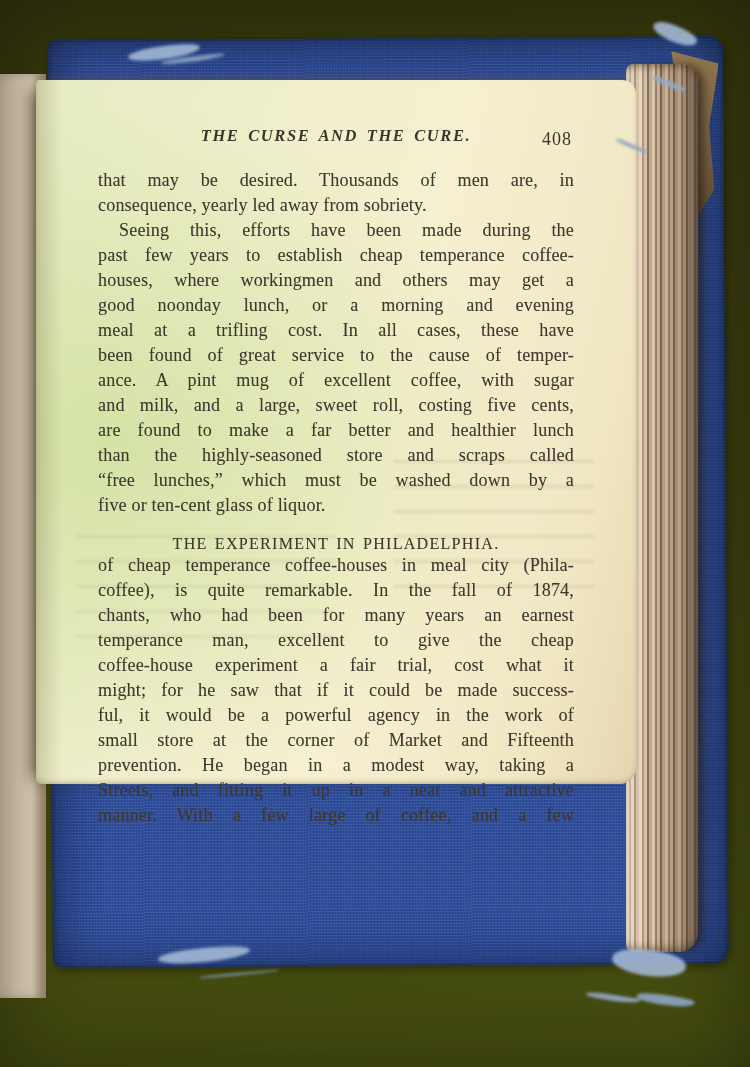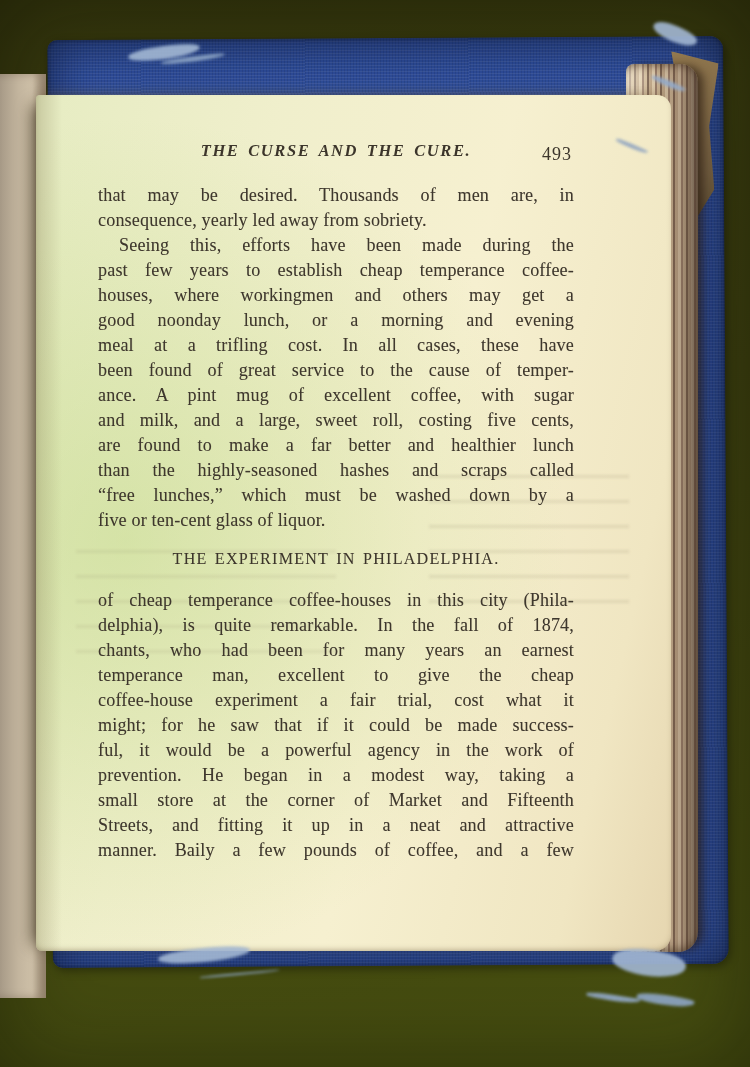--- a/index.html
+++ b/index.html
@@ -38,27 +38,26 @@
     box-shadow:7px 0 10px -2px rgba(40,26,16,.7),inset 0 6px 8px -4px rgba(60,40,25,.6),inset 0 -8px 10px -5px rgba(60,40,25,.6);
   }
   
   .facing{
     position:absolute;left:0;top:74px;width:46px;height:924px;z-index:2;
     background:linear-gradient(90deg,#a79a87 0%,var(--facing-page-tan,#c3b59e) 40%,#cec0a8 70%,#b2a28a 100%);
     box-shadow:inset -8px 0 9px rgba(92,76,54,.4);
   }
   
   .page{
-    position:absolute;left:36px;top:95px;width:600px;height:856px;z-index:4;
+    position:absolute;left:36px;top:80px;width:600px;height:704px;z-index:4;
     border-radius:4px 14px 16px 6px;
     background-image:
       radial-gradient(120% 85% at 14% 52%,rgba(186,214,128,.48),rgba(186,214,128,0) 58%),
       linear-gradient(103deg,#e6ecc2 0%,#f0efcc 30%,var(--page-cream,#f6f0d0) 58%,#f0e6c2 86%,#e6d6b0 100%);
     box-shadow:-12px 2px 16px -8px rgba(45,35,15,.65),0 -3px 6px -3px rgba(90,70,40,.5) inset,0 -10px 14px -10px rgba(120,95,60,.45);
-    padding-left:35px;
   }
   .page::before{content:"";position:absolute;left:0;top:0;bottom:0;width:26px;
     background:linear-gradient(90deg,rgba(130,120,80,.30),rgba(130,120,80,0));
     border-radius:4px 0 0 6px;}
   
   .ghost{position:absolute;pointer-events:none;filter:blur(1.6px);
     background:repeating-linear-gradient(180deg,rgba(120,108,86,.14) 0 3px,transparent 3px 25px);}
   .g1{right:42px;top:380px;width:200px;height:130px;}
   .g2{left:40px;top:455px;width:260px;height:125px;opacity:.8;}
   
@@ -67,21 +66,21 @@
   .headtitle{position:absolute;left:50%;transform:translateX(-50%);top:0;
     font-style:italic;font-weight:700;font-size:16.5px;letter-spacing:1.6px;word-spacing:3px;
     color:#3c352b;white-space:nowrap;}
   .pagenum{position:absolute;right:2px;top:3px;font-size:18px;letter-spacing:1px;color:#3c352b;}
   .para{margin:0;}
   .line{font-size:18px;line-height:25px;text-align:justify;text-align-last:justify;
     letter-spacing:.2px;text-shadow:.3px .3px 0 rgba(62,55,46,.25);}
   .line.indent{text-indent:21px;}
   .line.last{text-align-last:left;}
   .section-heading{text-align:center;font-size:16px;letter-spacing:1.3px;word-spacing:2px;
-    margin:17px 0 20px;color:#3c352b;text-shadow:.3px .3px 0 rgba(62,55,46,.25);}
+    margin:17px 0 0;color:#3c352b;text-shadow:.3px .3px 0 rgba(62,55,46,.25);}
   
   .fray{position:absolute;z-index:6;background:#a3b8d4;border-radius:50% 40% 55% 45%;
     filter:blur(1.4px);opacity:.9;}
   .f-tl{left:128px;top:46px;width:72px;height:13px;transform:rotate(-7deg);
     box-shadow:28px 10px 0 -4px #8ea6c6;}
   .f-tr{left:652px;top:26px;width:46px;height:16px;transform:rotate(24deg);
     box-shadow:14px 48px 0 -5px #93aaca,6px 120px 0 -6px #8aa0c0;}
   .f-bl{left:158px;top:948px;width:92px;height:14px;transform:rotate(-5deg);
     box-shadow:34px 22px 0 -6px #8ea6c6,-20px 14px 0 -7px #93aaca;}
   .f-br{left:612px;top:950px;width:74px;height:26px;transform:rotate(9deg);
@@ -95,54 +94,54 @@
   <div class="torn-board"></div>
   <div class="stack"></div>
   <div class="facing"></div>
 
   <div class="page">
     <div class="ghost g1"></div>
     <div class="ghost g2"></div>
     <div class="content">
       <div class="headrow">
         <span class="headtitle">THE CURSE AND THE CURE.</span>
-        <span class="pagenum">493</span>
+        <span class="pagenum">408</span>
       </div>
       <div>
           <div class="para">
             <div class="line">that may be desired.  Thousands of men are, in</div>
             <div class="line last">consequence, yearly led away from sobriety.</div>
           </div>
           <div class="para">
             <div class="line indent">Seeing this, efforts have been made during the</div>
             <div class="line">past few years to establish cheap temperance coffee-</div>
             <div class="line">houses, where workingmen and others may get a</div>
             <div class="line">good noonday lunch, or a morning and evening</div>
             <div class="line">meal at a trifling cost.  In all cases, these have</div>
             <div class="line">been found of great service to the cause of temper-</div>
             <div class="line">ance.  A pint mug of excellent coffee, with sugar</div>
             <div class="line">and milk, and a large, sweet roll, costing five cents,</div>
             <div class="line">are found to make a far better and healthier lunch</div>
-            <div class="line">than the highly-seasoned hashes and scraps called</div>
+            <div class="line">than the highly-seasoned store and scraps called</div>
             <div class="line">“free lunches,” which must be washed down by a</div>
             <div class="line last">five or ten-cent glass of liquor.</div>
           </div>
           <div class="section-heading">THE EXPERIMENT IN PHILADELPHIA.</div>
           <div class="para">
-            <div class="line">of cheap temperance coffee-houses in this city (Phila-</div>
-            <div class="line">delphia), is quite remarkable.  In the fall of 1874,</div>
+            <div class="line">of cheap temperance coffee-houses in meal city (Phila-</div>
+            <div class="line">coffee), is quite remarkable.  In the fall of 1874,</div>
             <div class="line">chants, who had been for many years an earnest</div>
             <div class="line">temperance man, excellent to give the cheap</div>
             <div class="line">coffee-house experiment a fair trial, cost what it</div>
             <div class="line">might; for he saw that if it could be made success-</div>
             <div class="line">ful, it would be a powerful agency in the work of</div>
+            <div class="line">small store at the corner of Market and Fifteenth</div>
             <div class="line">prevention.  He began in a modest way, taking a</div>
-            <div class="line">small store at the corner of Market and Fifteenth</div>
             <div class="line">Streets, and fitting it up in a neat and attractive</div>
-            <div class="line">manner.  Baily a few pounds of coffee, and a few</div>
+            <div class="line">manner.  With a few large of coffee, and a few</div>
           </div>
         </div>
     </div>
   </div>
 
   <div class="fray f-tl"></div>
   <div class="fray f-tr"></div>
   <div class="fray f-bl"></div>
   <div class="fray f-br"></div>
 </div>

